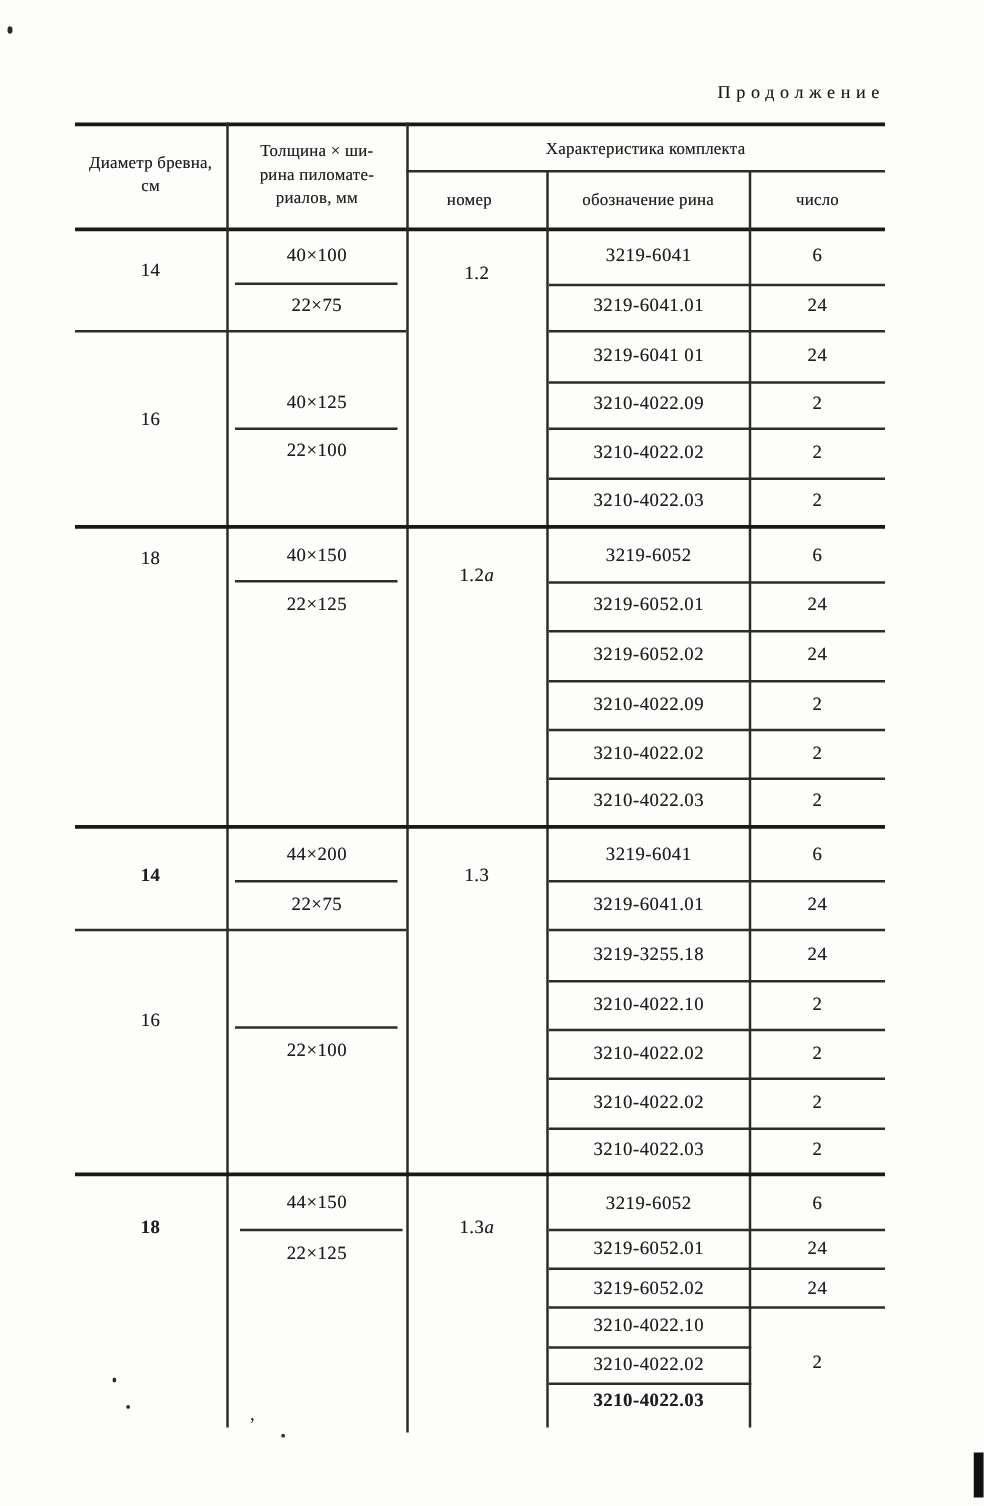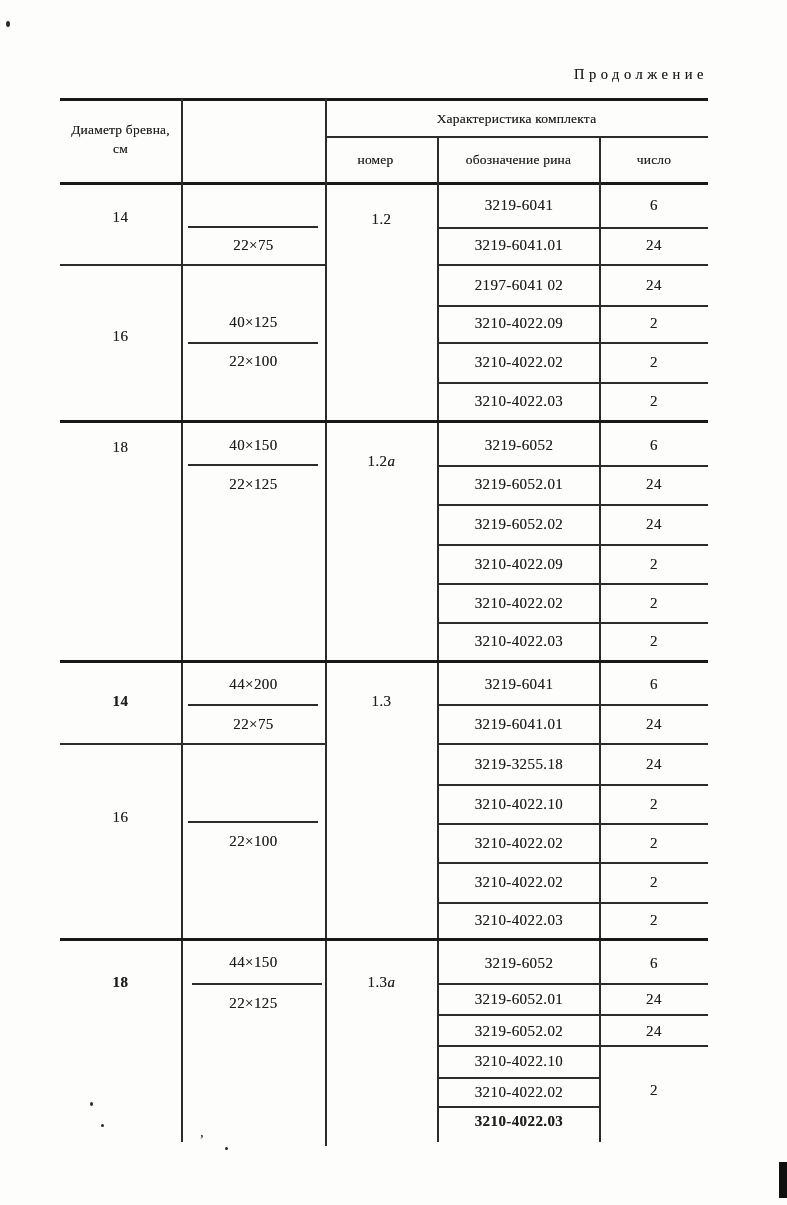--- a/index.html
+++ b/index.html
@@ -40,45 +40,49 @@
   <div class="hline thick" style="left:60px;top:98px;width:648px;"></div>
   <div class="hline" style="left:325px;top:136px;width:383px;"></div>
   <div class="hline thick" style="left:60px;top:182px;width:648px;"></div>
 
   <div class="vline" style="left:181px;top:98px;height:1044px;"></div>
   <div class="vline" style="left:325px;top:98px;height:1048px;"></div>
   <div class="vline" style="left:437px;top:136px;height:1006px;"></div>
   <div class="vline" style="left:599px;top:136px;height:1006px;"></div>
 
   <div class="cell hdr" style="left:62px;top:112px;width:117px;height:56px;">Диаметр бревна, см</div>
+  <div class="cell hdr" style="left:183px;top:104px;width:141px;height:72px;">Толщина × ши-
+рина пиломате-
+риалов, мм</div>
   <div class="cell hdr" style="left:325px;top:104px;width:383px;height:30px;">Характеристика комплекта</div>
   <div class="cell hdr" style="left:326px;top:140px;width:99px;height:40px;text-align:center;">номер</div>
   <div class="cell hdr" style="left:438px;top:140px;width:161px;height:40px;">обозначение рина</div>
   <div class="cell hdr" style="left:600px;top:140px;width:108px;height:40px;">число</div>
 
   <div class="cell" style="left:60px;top:198px;width:121px;height:40px;">14</div>
+  <div class="cell" style="left:182px;top:186px;width:143px;height:40px;">40×100</div>
   <div class="hline" style="left:188px;top:226px;width:130px;"></div>
   <div class="cell" style="left:182px;top:226px;width:143px;height:40px;">22×75</div>
   <div class="cell" style="left:326px;top:200px;width:111px;height:40px;"><span>1.2</span><span class="num-suffix"></span></div>
 
   <div class="cell" style="left:439px;top:186px;width:160px;height:40px;">3219-6041</div>
   <div class="cell" style="left:600px;top:186px;width:108px;height:40px;">6</div>
   <div class="hline" style="left:439px;top:227px;width:269px;"></div>
   <div class="cell" style="left:439px;top:227px;width:160px;height:38px;">3219-6041.01</div>
   <div class="cell" style="left:600px;top:227px;width:108px;height:38px;">24</div>
 
   <div class="hline" style="left:60px;top:264px;width:265px;"></div>
   <div class="hline" style="left:439px;top:264px;width:269px;"></div>
 
   <div class="cell" style="left:60px;top:317px;width:121px;height:40px;">16</div>
   <div class="cell" style="left:182px;top:303px;width:143px;height:40px;">40×125</div>
   <div class="hline" style="left:188px;top:342px;width:130px;"></div>
   <div class="cell" style="left:182px;top:342px;width:143px;height:40px;">22×100</div>
 
-  <div class="cell" style="left:439px;top:266px;width:160px;height:40px;">2197-6041 02</div>
+  <div class="cell" style="left:439px;top:266px;width:160px;height:40px;">3219-6041 01</div>
   <div class="cell" style="left:600px;top:266px;width:108px;height:40px;">24</div>
   <div class="hline" style="left:439px;top:305px;width:269px;"></div>
   <div class="cell" style="left:439px;top:305px;width:160px;height:38px;">3210-4022.09</div>
   <div class="cell" style="left:600px;top:305px;width:108px;height:38px;">2</div>
   <div class="hline" style="left:439px;top:342px;width:269px;"></div>
   <div class="cell" style="left:439px;top:344px;width:160px;height:38px;">3210-4022.02</div>
   <div class="cell" style="left:600px;top:344px;width:108px;height:38px;">2</div>
   <div class="hline" style="left:439px;top:382px;width:269px;"></div>
   <div class="cell" style="left:439px;top:383px;width:160px;height:37px;">3210-4022.03</div>
   <div class="cell" style="left:600px;top:383px;width:108px;height:37px;">2</div>

